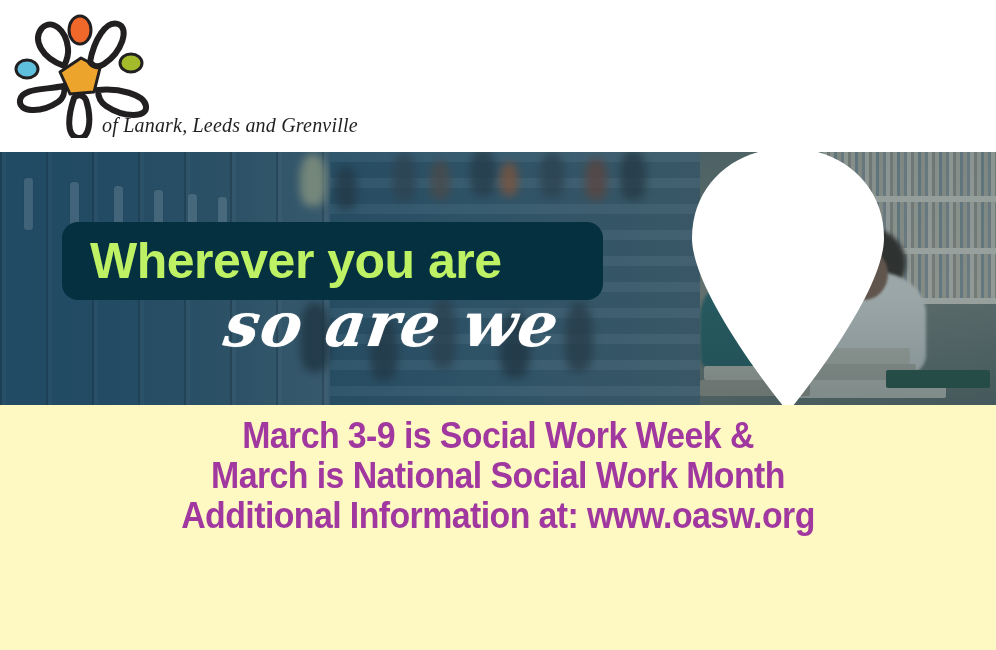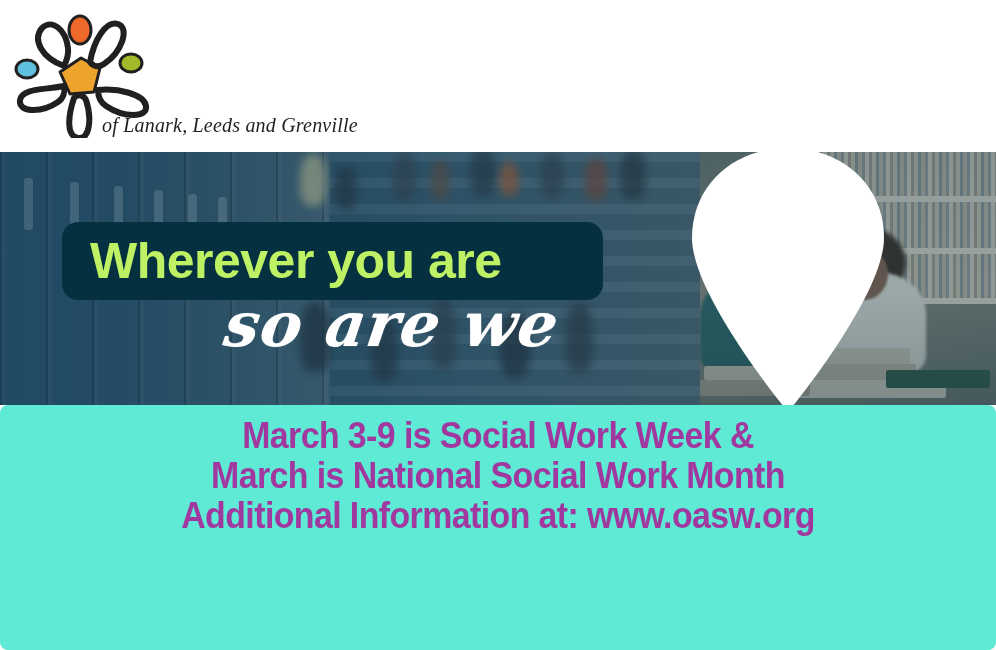--- a/index.html
+++ b/index.html
@@ -222,23 +222,22 @@
     text-shadow: 0 0 1px rgba(255,255,255,0.6);
   }
 
   
   .message-block {
     position: absolute;
     left: 0;
     top: 405px;
     width: 996px;
     height: 245px;
-    background: #5eead4;
+    background: #fef9c3;
     text-align: center;
-    border-radius: 8px;
   }
   .message-line {
     color: #a0389f;
     font-family: "Liberation Sans", sans-serif;
     font-weight: bold;
     font-size: 36px;
     line-height: 40px;
     letter-spacing: -0.6px;
     white-space: nowrap;
     transform: scaleX(0.94);

